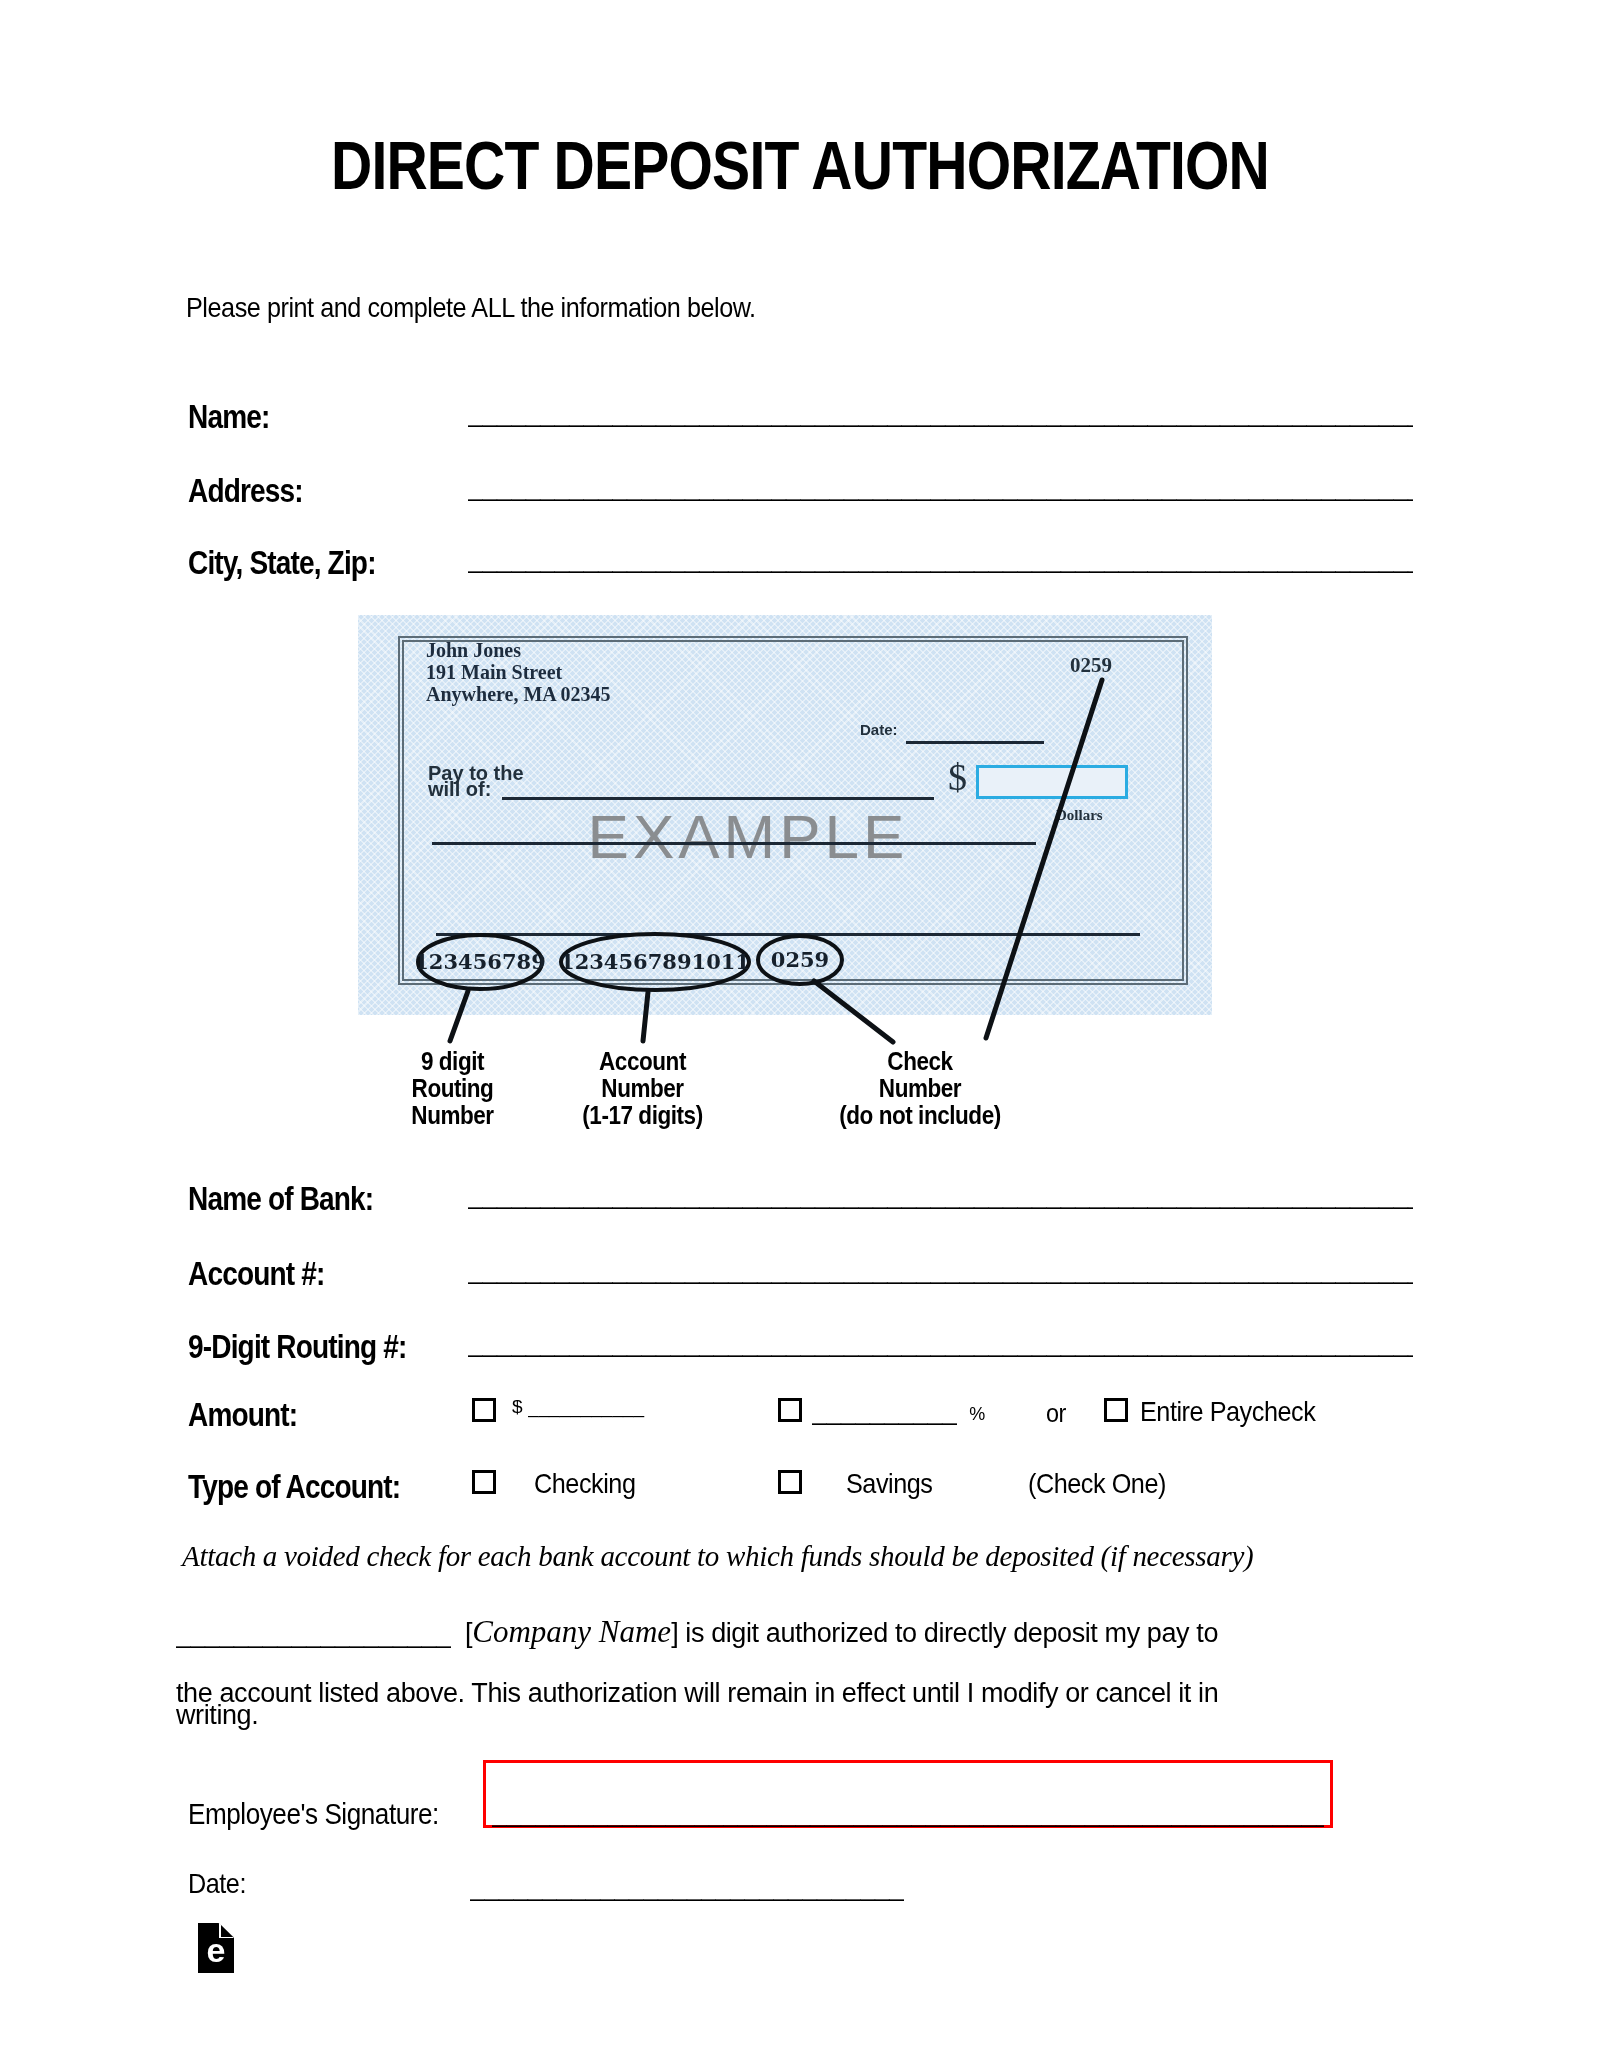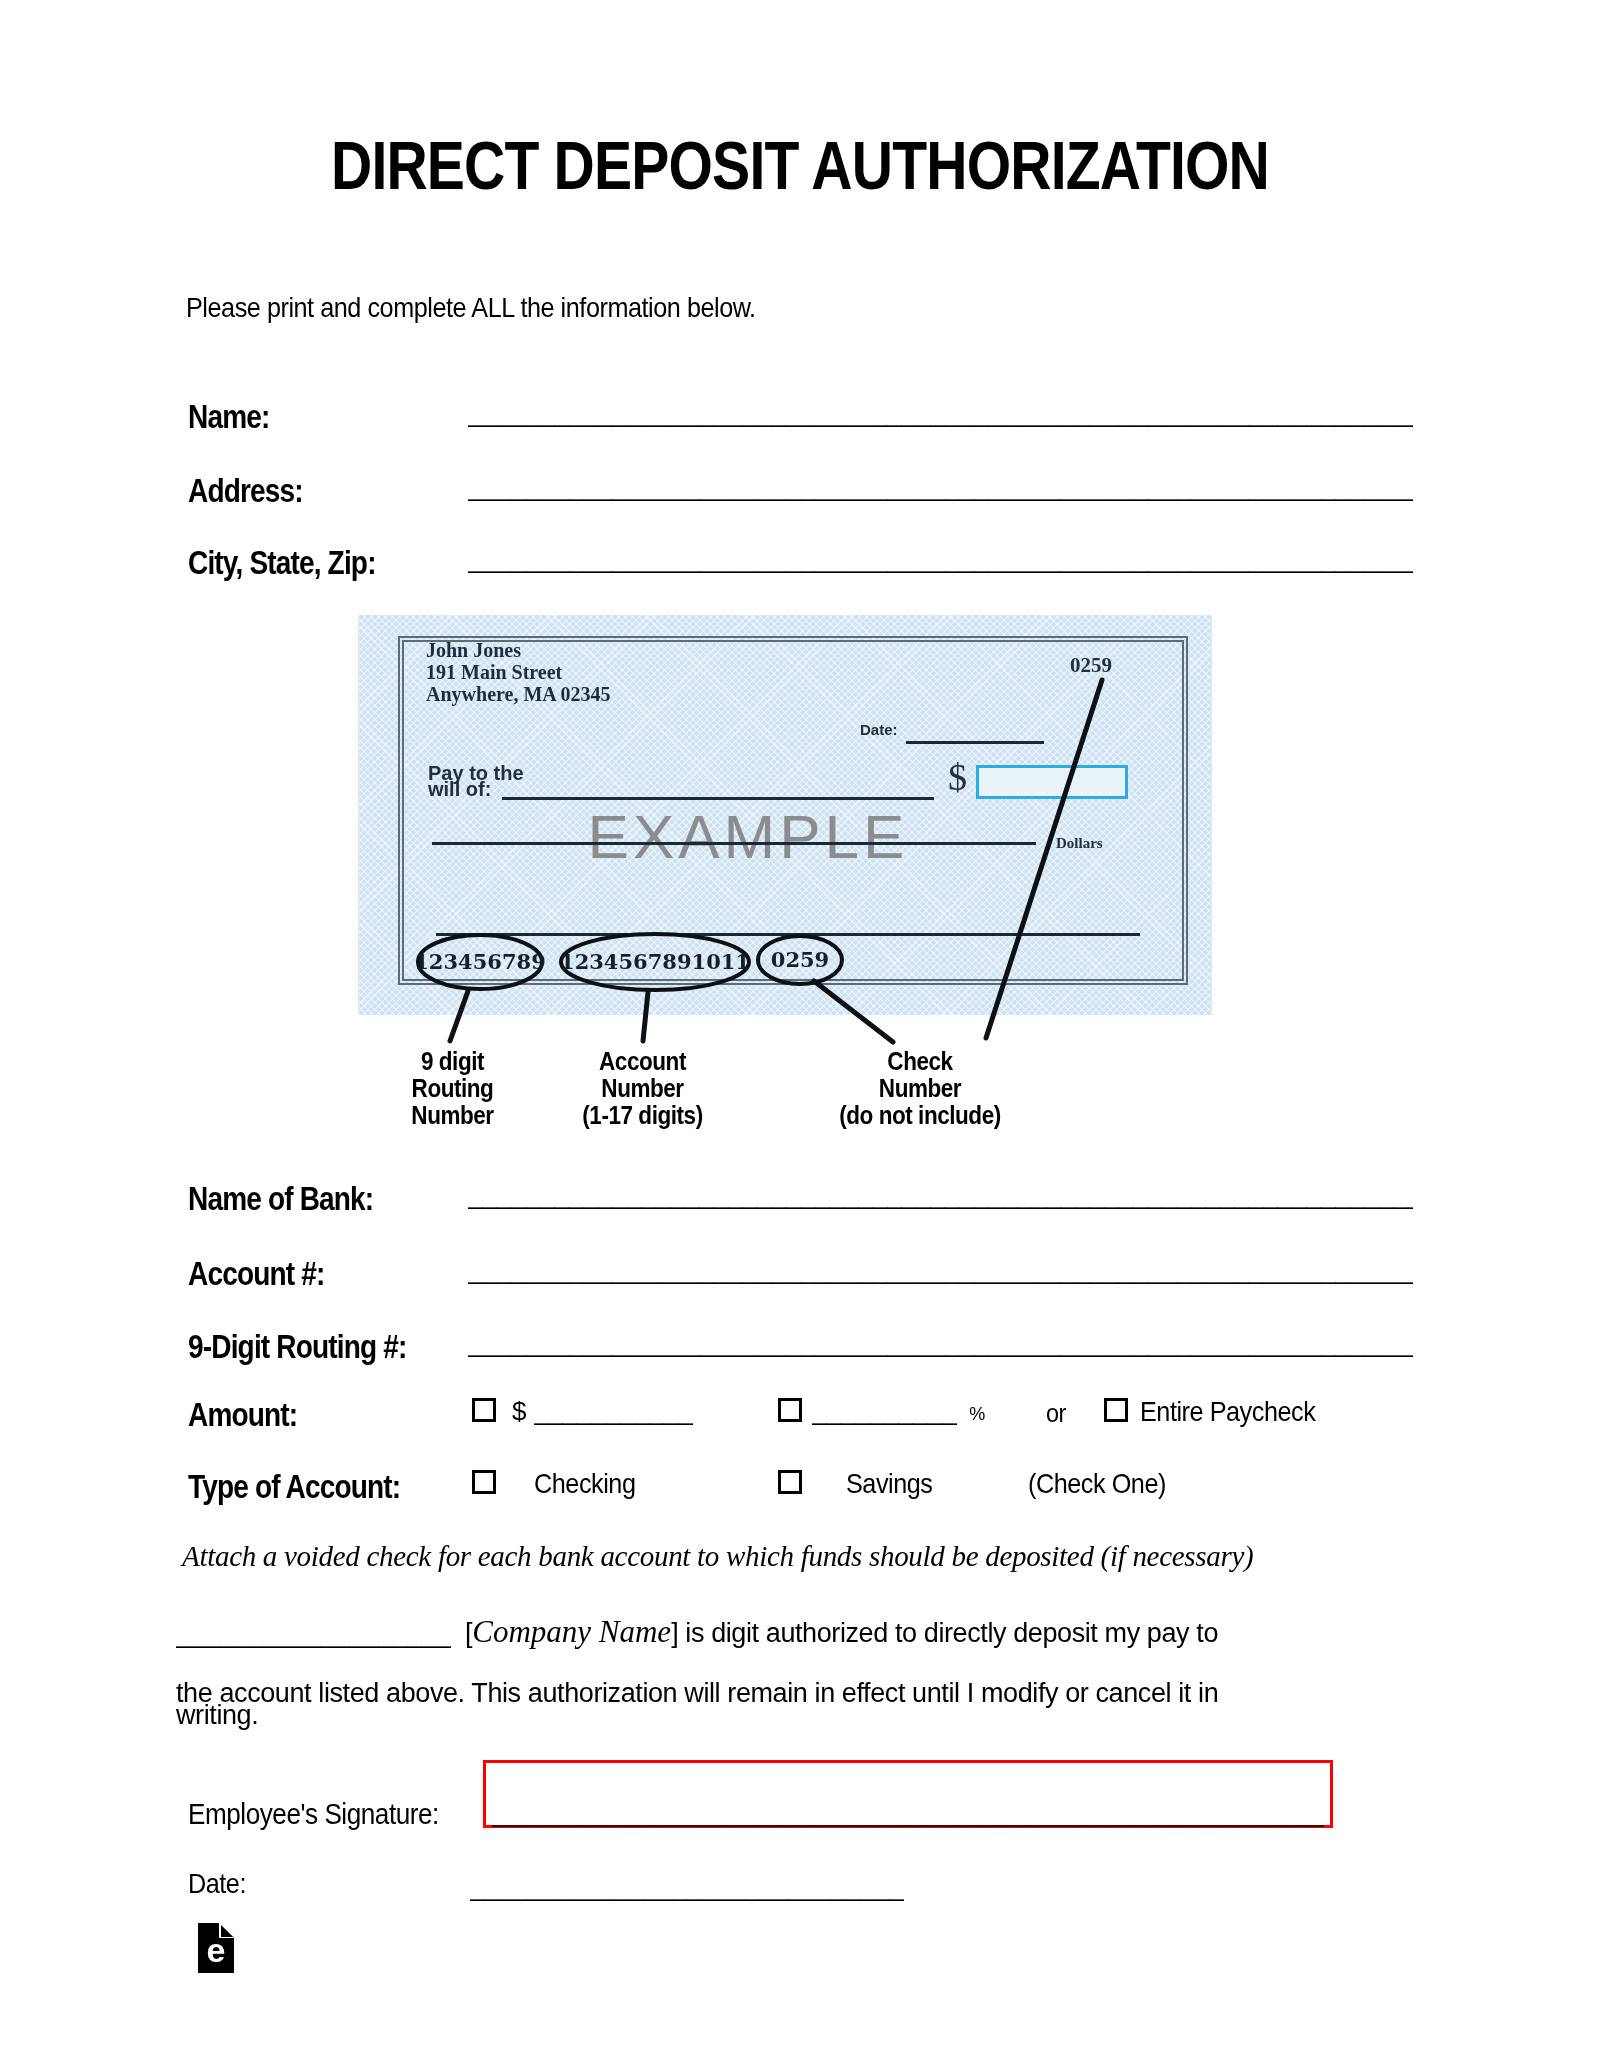--- a/index.html
+++ b/index.html
@@ -90,21 +90,21 @@
         <div>Pay to the</div>
         <div>will of:</div>
       </div>
       <div class="ckline" style="left:144px;top:182px;width:432px;"></div>
 
       <div class="cktext" style="left:590px;top:140px;font-family:'Liberation Serif',serif;font-size:38px;">$</div>
       <div class="amountbox"></div>
 
       <div class="watermark">EXAMPLE</div>
       <div class="ckline" style="left:74px;top:227px;width:604px;"></div>
-      <div class="cktext" style="left:698px;top:220px;font-family:'Liberation Serif',serif;font-weight:700;font-size:15px;">Dollars</div>
+      <div class="cktext" style="left:698px;top:192px;font-family:'Liberation Serif',serif;font-weight:700;font-size:15px;">Dollars</div>
 
       <div class="ckline" style="left:78px;top:318px;width:198px;"></div>
       <div class="ckline" style="left:306px;top:318px;width:476px;"></div>
     </div>
 
     <svg class="overlay" width="920" height="520" viewBox="0 0 920 520">
       <ellipse cx="140" cy="362" rx="62" ry="27" fill="none" stroke="#0d1115" stroke-width="4"></ellipse>
       <ellipse cx="315" cy="362" rx="94" ry="28" fill="none" stroke="#0d1115" stroke-width="4"></ellipse>
       <ellipse cx="460" cy="360" rx="42" ry="24" fill="none" stroke="#0d1115" stroke-width="4"></ellipse>
       <text x="140" y="369" text-anchor="middle" class="micr" font-size="21" fill="#16202b">123456789</text>
@@ -137,21 +137,21 @@
   <div class="blank" style="left:468px;top:1180px;width:945px;">______________________________________________________________________</div>
 
   <div class="blabel" style="left:188px;top:1255px;">Account #:</div>
   <div class="blank" style="left:468px;top:1255px;width:945px;">______________________________________________________________________</div>
 
   <div class="blabel" style="left:188px;top:1328px;">9-Digit Routing #:</div>
   <div class="blank" style="left:468px;top:1328px;width:945px;">______________________________________________________________________</div>
 
   <div class="blabel" style="left:188px;top:1396px;">Amount:</div>
   <div class="cb" style="left:472px;top:1398px;"></div>
-  <div class="abs" style="left:512px;top:1396px;font-size:26px;white-space:nowrap;">
+  <div class="abs" style="left:512px;top:1396px;font-size:19px;white-space:nowrap;">
     <span>$</span>
     <span class="abs" style="position:static;display:inline-block;width:165px;overflow:hidden;vertical-align:bottom;">___________</span>
   </div>
   <div class="cb" style="left:778px;top:1398px;"></div>
   <div class="abs" style="left:812px;top:1396px;font-size:26px;white-space:nowrap;">
     <span style="display:inline-block;width:150px;overflow:hidden;vertical-align:bottom;">__________</span>
     <span style="font-size:18px;">%</span>
   </div>
   <div class="tlabel" style="left:1046px;top:1398px;font-size:26px;">or</div>
   <div class="cb" style="left:1104px;top:1398px;"></div>

